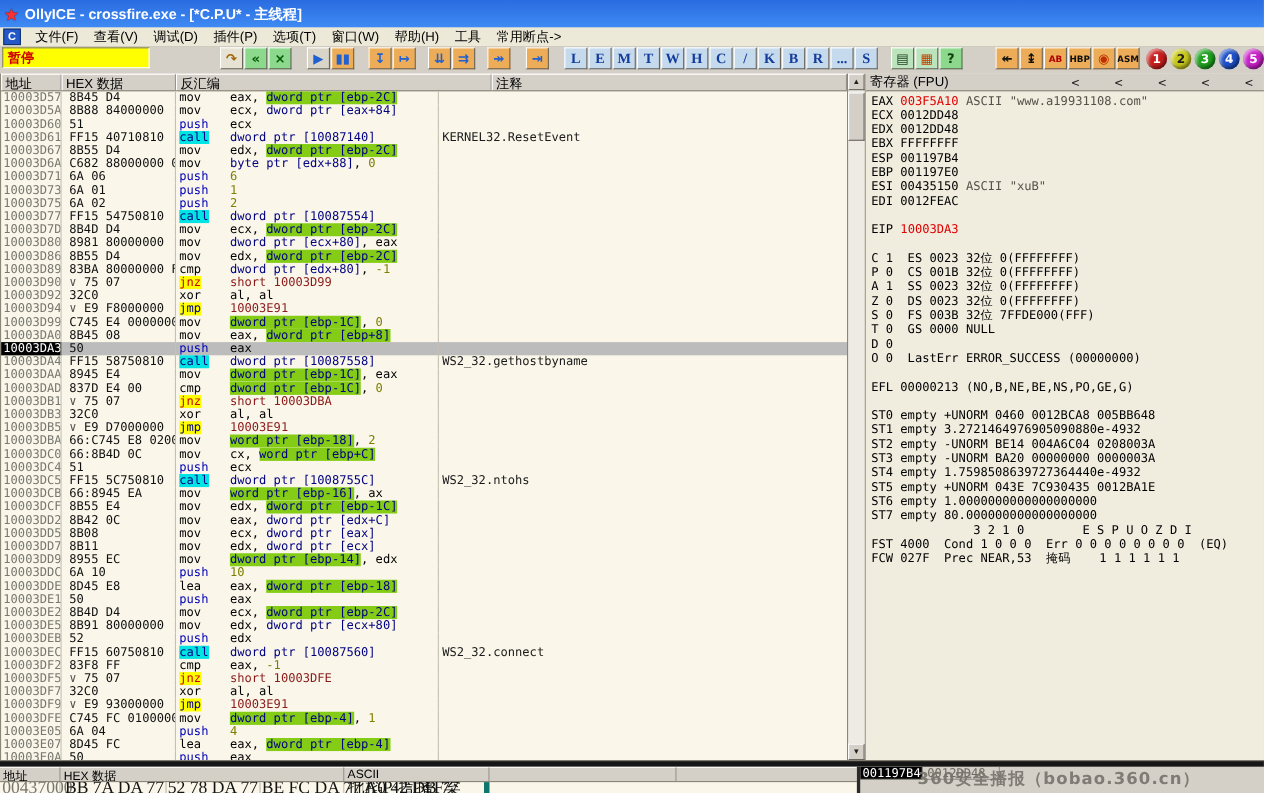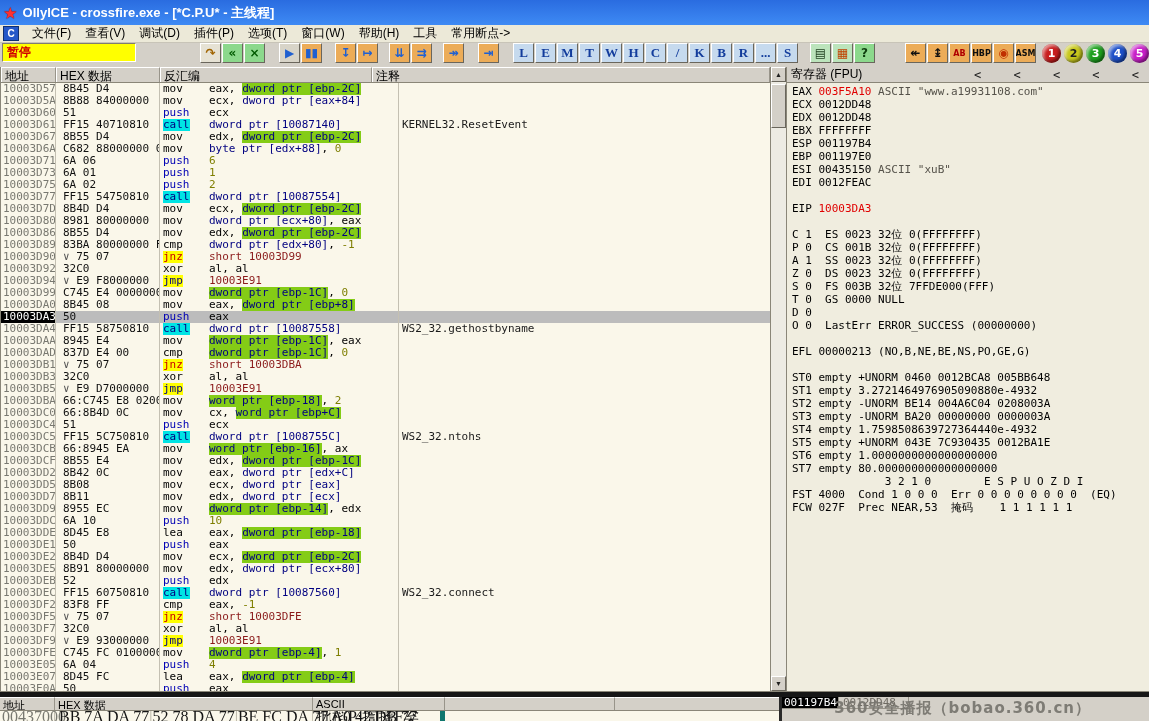--- a/index.html
+++ b/index.html
@@ -160,21 +160,21 @@
       <span class="tbtn ball" style="background: rgb(30, 80, 200); color: rgb(255, 255, 255); margin-left: 3px;">4</span>
       <span class="tbtn ball" style="background: rgb(200, 30, 200); color: rgb(255, 255, 255); margin-left: 3px;">5</span>
     </span>
 </div>
 
 <div class="cpu">
   <div class="disasm-pane">
     <div class="colhdr">
       <div style="width:55px">地址</div>
       <div style="width:104px">HEX 数据</div>
-      <div style="width:212px">反汇编</div>
+      <div style="width:287px">反汇编</div>
       <div style="flex:1">注释</div>
     </div>
     <div class="dbody" id="disasm-body">
         <div class="drow"><span class="c-addr">10003D57</span><span class="c-hex">8B45 D4</span><span class="c-dis"><span class="mnbox"><span class="sg mk">mov</span></span><span class="ops"><span class="sg t">eax, </span><span class="sg h">dword ptr [ebp-2C]</span></span></span><span class="c-cmt"></span></div>
         <div class="drow"><span class="c-addr">10003D5A</span><span class="c-hex">8B88 84000000</span><span class="c-dis"><span class="mnbox"><span class="sg mk">mov</span></span><span class="ops"><span class="sg t">ecx, </span><span class="sg m">dword ptr [eax+84]</span></span></span><span class="c-cmt"></span></div>
         <div class="drow"><span class="c-addr">10003D60</span><span class="c-hex">51</span><span class="c-dis"><span class="mnbox"><span class="sg mb">push</span></span><span class="ops"><span class="sg t">ecx</span></span></span><span class="c-cmt"></span></div>
         <div class="drow"><span class="c-addr">10003D61</span><span class="c-hex">FF15 40710810</span><span class="c-dis"><span class="mnbox"><span class="sg mc">call</span></span><span class="ops"><span class="sg m">dword ptr [10087140]</span></span></span><span class="c-cmt">KERNEL32.ResetEvent</span></div>
         <div class="drow"><span class="c-addr">10003D67</span><span class="c-hex">8B55 D4</span><span class="c-dis"><span class="mnbox"><span class="sg mk">mov</span></span><span class="ops"><span class="sg t">edx, </span><span class="sg h">dword ptr [ebp-2C]</span></span></span><span class="c-cmt"></span></div>
         <div class="drow"><span class="c-addr">10003D6A</span><span class="c-hex">C682 88000000 00</span><span class="c-dis"><span class="mnbox"><span class="sg mk">mov</span></span><span class="ops"><span class="sg m">byte ptr [edx+88]</span><span class="sg t">, </span><span class="sg i">0</span></span></span><span class="c-cmt"></span></div>
         <div class="drow"><span class="c-addr">10003D71</span><span class="c-hex">6A 06</span><span class="c-dis"><span class="mnbox"><span class="sg mb">push</span></span><span class="ops"><span class="sg i">6</span></span></span><span class="c-cmt"></span></div>

